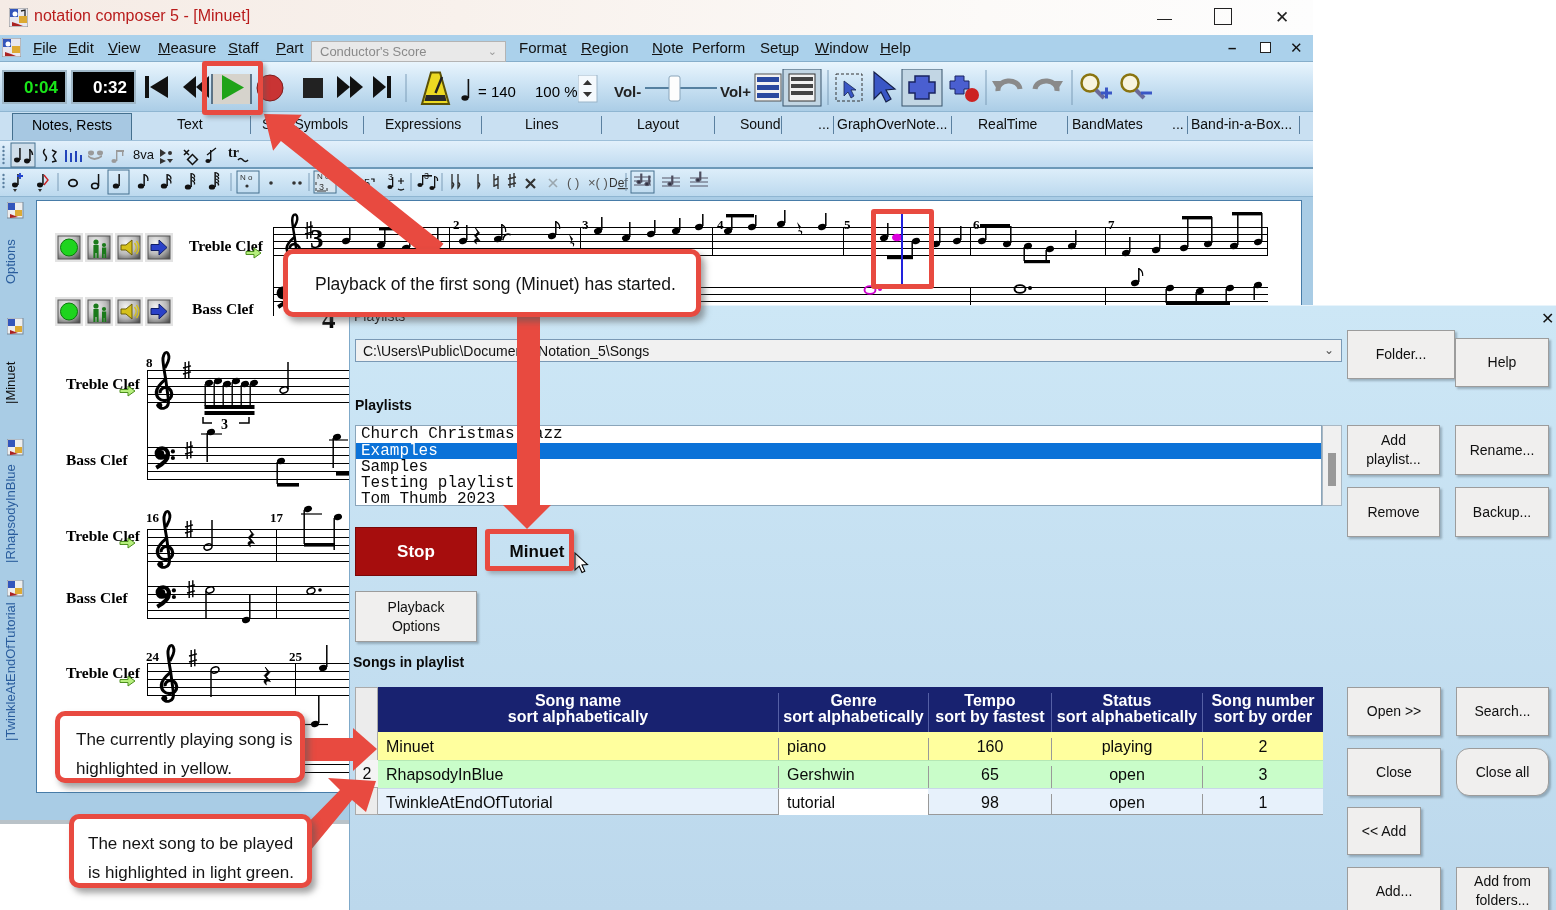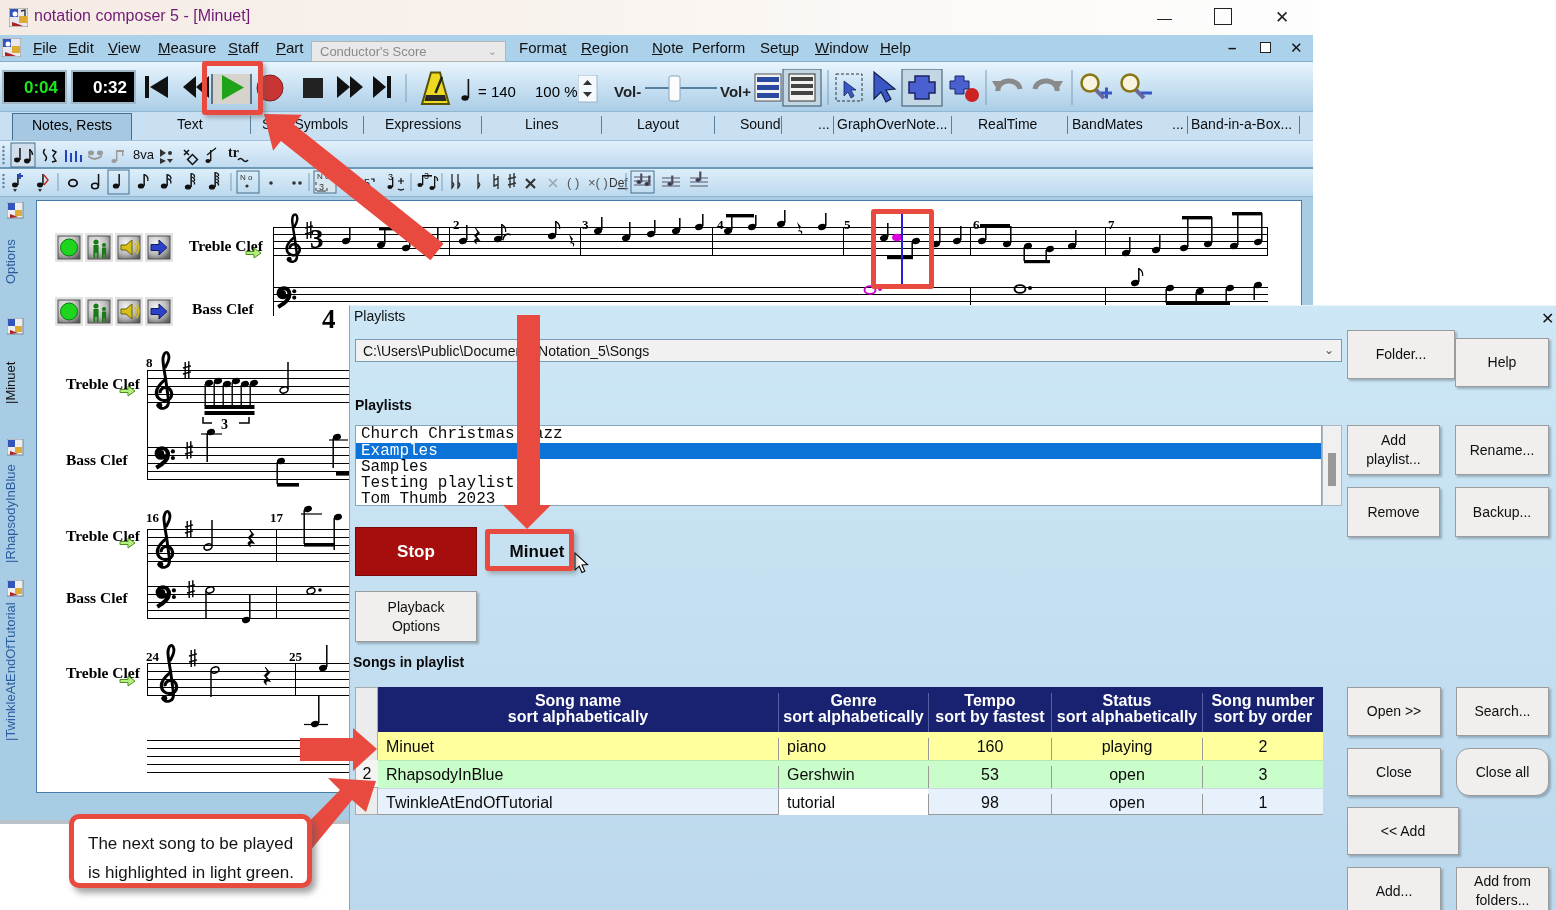--- a/index.html
+++ b/index.html
@@ -2,21 +2,21 @@
 <html><head>
 <meta charset="utf-8">
 <style>
 * { margin:0; padding:0; box-sizing:border-box; }
 html,body { width:1556px; height:910px; background:#fff; font-family:"Liberation Sans", sans-serif; overflow:hidden; }
 #stage { position:relative; width:1556px; height:910px; overflow:hidden; background:#fff; }
 .abs { position:absolute; }
 
 
 #titlebar { left:0; top:0; width:1313px; height:35px; background:linear-gradient(90deg,#f5ebe5 0%,#f8f1ec 35%,#fcfaf8 75%,#fdfdfd 100%); }
-#titletxt { left:34px; top:7px; font-size:16px; color:#701a75; }
+#titletxt { left:34px; top:7px; font-size:16px; color:#b91c1c; }
 .winbtn { top:9px; font-size:15px; color:#222; }
 
 
 #menubar { left:0; top:35px; width:1313px; height:27px; background:#abd1eb; border-bottom:1px solid #86aecb; }
 .mi { position:absolute; top:4px; font-size:15px; color:#111; }
 .mi u { text-decoration:underline; }
 #combo { left:311px; top:6px; width:195px; height:21px; background:#e9e9e9; border:1px solid #b4b4b4; color:#8a8a8a; font-size:13px; padding:2px 0 0 8px; position:absolute; }
 #combo .chev { position:absolute; right:8px; top:3px; color:#9a9a9a; font-size:11px; }
 
 
@@ -820,49 +820,51 @@
         <div class="abs" style="left:400px;top:6px;padding-left:8px;border-left:1px solid #999;height:22px;">piano</div>
         <div class="abs" style="left:550px;width:123px;top:6px;text-align:center;border-left:1px solid #999;height:22px;">160</div>
         <div class="abs" style="left:673px;width:151px;top:6px;text-align:center;border-left:1px solid #999;height:22px;">playing</div>
         <div class="abs" style="left:824px;width:121px;top:6px;text-align:center;border-left:1px solid #999;height:22px;">2</div>
       </div>
 
       <div class="abs" style="left:0;top:73px;width:23px;height:28px;background:#f4f4f4;border-left:1px solid #aaa;border-bottom:1px solid #aaa;text-align:center;padding-top:5px;">2</div>
       <div class="abs" style="left:23px;top:73px;width:945px;height:28px;background:#c9fdc9;border-top:1px solid #b5e8b5;">
         <div class="abs" style="left:8px;top:5px;">RhapsodyInBlue</div>
         <div class="abs" style="left:400px;top:5px;padding-left:8px;border-left:1px solid #999;height:22px;">Gershwin</div>
-        <div class="abs" style="left:550px;width:123px;top:5px;text-align:center;border-left:1px solid #999;height:22px;">53</div>
+        <div class="abs" style="left:550px;width:123px;top:5px;text-align:center;border-left:1px solid #999;height:22px;">65</div>
         <div class="abs" style="left:673px;width:151px;top:5px;text-align:center;border-left:1px solid #999;height:22px;">open</div>
         <div class="abs" style="left:824px;width:121px;top:5px;text-align:center;border-left:1px solid #999;height:22px;">3</div>
       </div>
 
       <div class="abs" style="left:23px;top:101px;width:945px;height:27px;background:#e7f1fb;border-top:1px solid #c8d8e8;border-bottom:1px solid #999;">
         <div class="abs" style="left:8px;top:5px;">TwinkleAtEndOfTutorial</div>
         <div class="abs" style="left:400px;top:0px;width:150px;padding:5px 4px 0 8px;border-left:1px solid #999;height:26px;background:#fff;">tutorial</div>
         <div class="abs" style="left:550px;width:123px;top:5px;text-align:center;border-left:1px solid #999;height:21px;">98</div>
         <div class="abs" style="left:673px;width:151px;top:5px;text-align:center;border-left:1px solid #999;height:21px;">open</div>
         <div class="abs" style="left:824px;width:121px;top:5px;text-align:center;border-left:1px solid #999;height:21px;">1</div>
       </div>
     </div>
 
     <div class="btn" style="left:997px;top:381px;width:94px;height:49px;">Open &gt;&gt;</div>
     <div class="btn" style="left:1106px;top:381px;width:93px;height:49px;">Search...</div>
     <div class="btn" style="left:997px;top:442px;width:94px;height:48px;">Close</div>
     <div class="btn" style="left:1106px;top:442px;width:93px;height:48px;border-radius:13px;">Close all</div>
-    <div class="btn" style="left:997px;top:501px;width:112px;height:48px;">&lt;&lt; Add</div>
+    <div class="btn" style="left:997px;top:501px;width:74px;height:48px;">&lt;&lt; Add</div>
     <div class="btn" style="left:997px;top:561px;width:94px;height:48px;">Add...</div>
     <div class="btn" style="left:1106px;top:561px;width:93px;height:48px;">Add from<br>folders...</div>
   </div>
 
   <div class="redrect" style="left:202px;top:61px;width:61px;height:54px;"></div>
   <div class="redrect" style="left:871px;top:209px;width:63px;height:80px;box-shadow:none;"></div>
   <svg class="abs" style="left:871px;top:209px;z-index:40" width="64" height="80">
       <line x1="31" y1="2" x2="31" y2="78" stroke="#2222dd" stroke-width="2"></line>
     </svg>
   <div class="redrect" style="left:485px;top:529px;width:89px;height:42px;"></div>
+  <div class="callout" style="left:283px;top:249px;width:418px;height:68px;padding:20px 0 0 27px;">Playback of the first song (Minuet) has started.</div>
+  <div class="callout" style="left:55px;top:711px;width:250px;height:72px;padding:9px 0 0 16px;line-height:29px;font-size:17px;">The currently playing song is<br>highlighted in yellow.</div>
   <div class="callout" style="left:69px;top:814px;width:243px;height:74px;padding:10px 0 0 14px;line-height:29px;font-size:17px;">The next song to be played<br>is highlighted in light green.</div>
   <svg id="arrowsvg" width="1556" height="910">
     <g fill="#e84a40">
 
       <polygon points="264.0,114.0 273.1,150.7 280.9,140.9 430.5,260.2 443.5,243.8 294.0,124.5 301.8,114.7"></polygon>
 
       <rect x="517" y="315" width="23" height="192"></rect>
       <polygon points="503,505 551,505 527,529"></polygon>
 
       <rect x="300" y="738" width="55" height="23"></rect>

